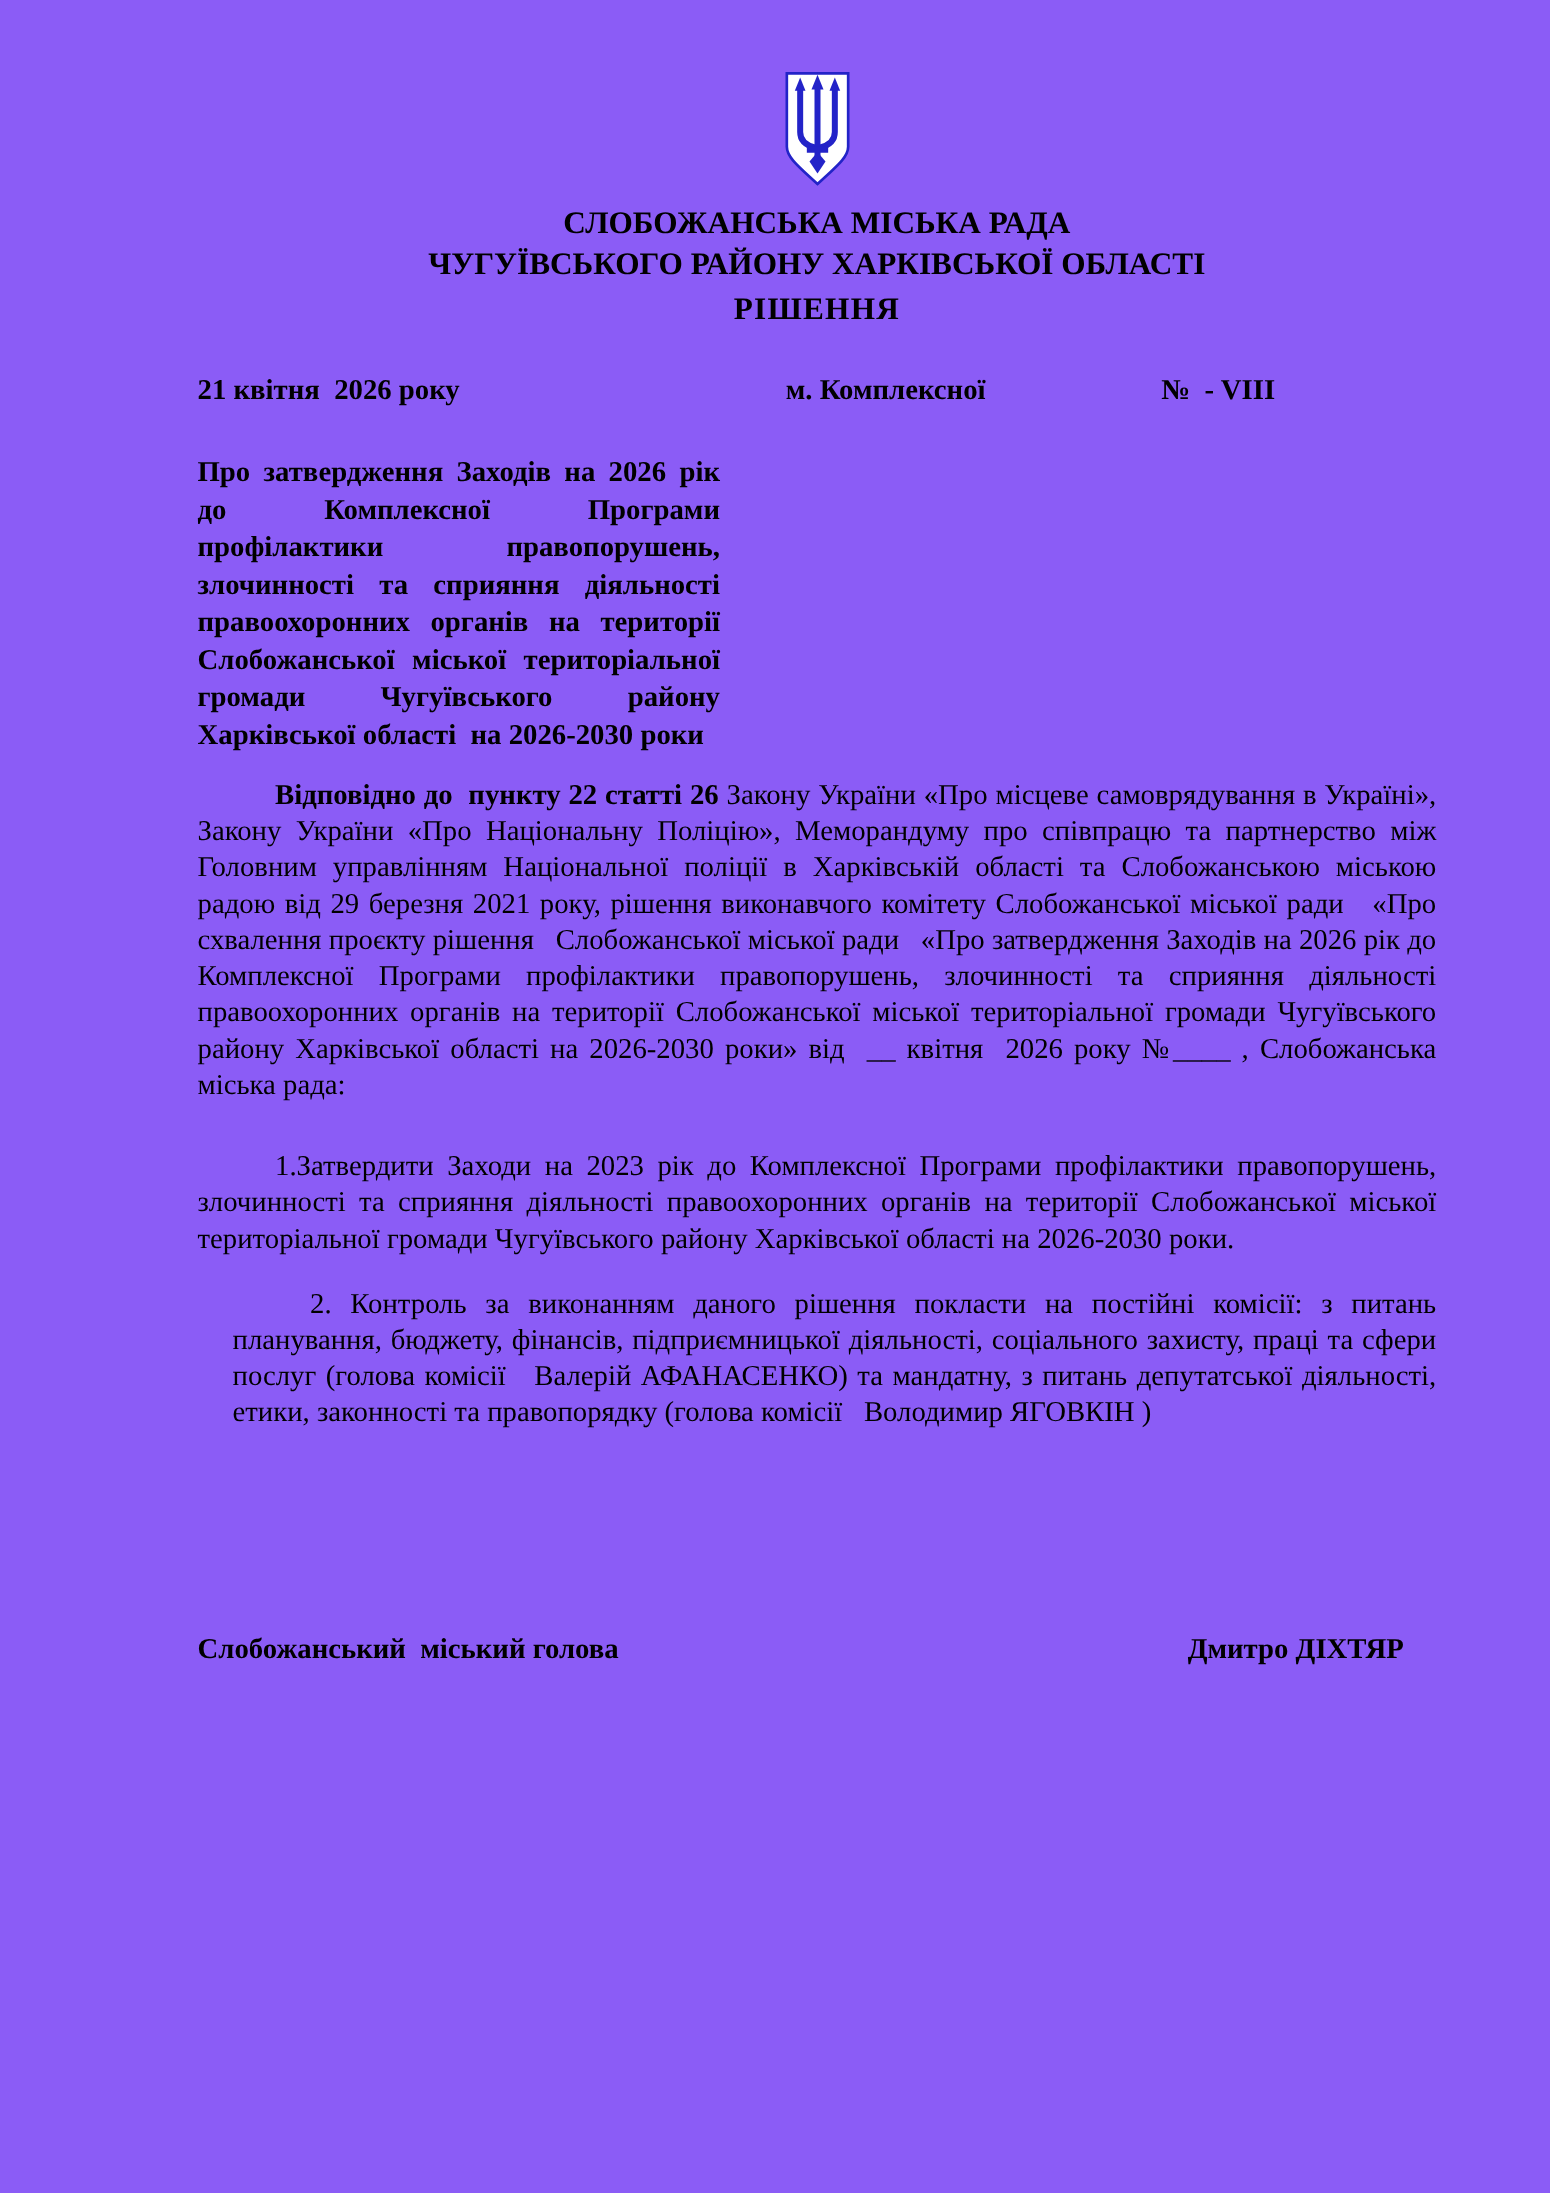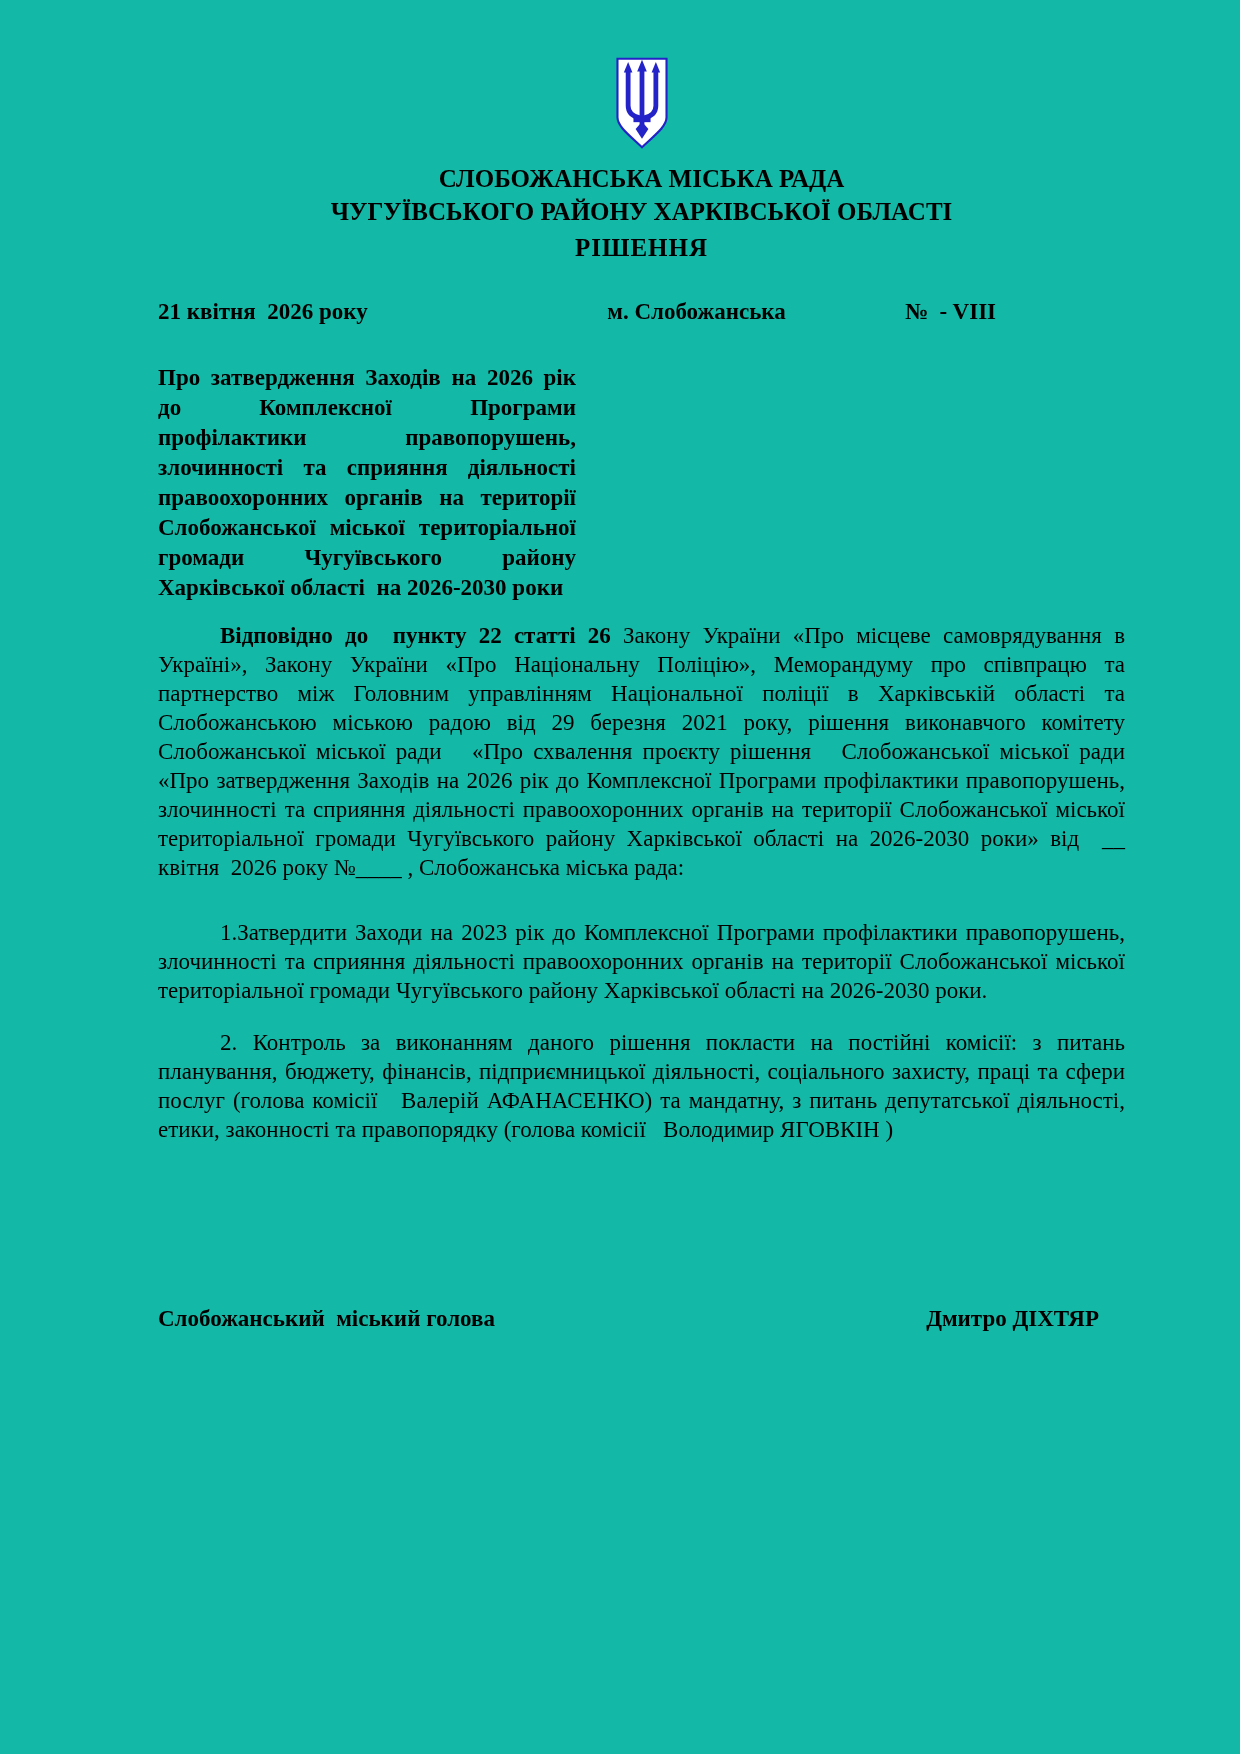--- a/index.html
+++ b/index.html
@@ -1,21 +1,21 @@
 <!DOCTYPE html>
 <html lang="uk"><head>
 <meta charset="utf-8">
 <style>
   html,body{margin:0;padding:0;background:#ffffff;}
   .page{
     position:relative;
     width:1240px;height:1754px;
-    background:#14b8a6;
+    background:#8b5cf6;
     box-sizing:border-box;
-    padding:55px 115px 0 158px;
+    padding:55px 91px 0 158px;
     font-family:"Liberation Serif","DejaVu Serif",serif;
     color:#000;
     overflow:hidden;
   }
   .header{text-align:center;}
   .emblem{display:block;margin:0 auto 10px auto;}
   .org-line{font-size:25px;font-weight:bold;line-height:33px;white-space:pre-wrap;}
   .session-line{font-size:23px;font-weight:normal;line-height:30px;margin-top:2px;white-space:pre-wrap;}
   .doc-type{font-size:25px;font-weight:bold;line-height:34px;margin-top:3px;letter-spacing:1px;white-space:pre-wrap;}
   .meta-row{
@@ -46,21 +46,21 @@
     font-size:23px;line-height:29px;
     white-space:pre-wrap;
   }
   .item{
     font-size:23px;line-height:29px;
     text-align:justify;
     text-indent:62px;
     white-space:pre-wrap;
   }
   .item-1{margin-top:36px;}
-  .item-2{margin-top:0;}
+  .item-2{margin-top:0;margin-left:28px;}
   .signature-row{
     margin-top:160px;
     display:flex;justify-content:space-between;align-items:baseline;
     font-size:23px;font-weight:bold;line-height:29px;
   }
   .signature-name{padding-right:26px;white-space:pre;}
   .signature-title{white-space:pre;}
 </style>
 </head>
 <body>
@@ -83,21 +83,21 @@
         <path d="M60 124 L72 138 L60 156 L48 138 Z"></path>
       </g>
     </svg>
     <div class="org-line">СЛОБОЖАНСЬКА МІСЬКА РАДА</div>
     <div class="org-line">ЧУГУЇВСЬКОГО РАЙОНУ ХАРКІВСЬКОЇ ОБЛАСТІ</div>
     <div class="doc-type">РІШЕННЯ</div>
   </div>
 
   <div class="meta-row">
     <div class="meta-date">21 квітня  2026 року</div>
-    <div class="meta-place">м. Слобожанська</div>
+    <div class="meta-place">м. Комплексної</div>
     <div class="meta-number">№  - VIII</div>
   </div>
 
   <div class="doc-title">Про затвердження Заходів на 2026 рік до Комплексної Програми профілактики правопорушень, злочинності та сприяння діяльності правоохоронних органів на території Слобожанської міської територіальної громади Чугуївського району Харківської області  на 2026-2030 роки</div>
 
   <p class="preamble"><span class="lead">Відповідно до  пункту 22 статті 26</span><span> Закону України «Про місцеве самоврядування в Україні», Закону України «Про Національну Поліцію», Меморандуму про співпрацю та партнерство між Головним управлінням Національної поліції в Харківській області та Слобожанською міською радою від 29 березня 2021 року, рішення виконавчого комітету Слобожанської міської ради   «Про схвалення проєкту рішення   Слобожанської міської ради   «Про затвердження Заходів на 2026 рік до Комплексної Програми профілактики правопорушень, злочинності та сприяння діяльності правоохоронних органів на території Слобожанської міської територіальної громади Чугуївського району Харківської області на 2026-2030 роки» від  __ квітня  2026 року №____ , Слобожанська міська рада:</span></p>
 
 
   <p class="item item-1">1.Затвердити Заходи на 2023 рік до Комплексної Програми профілактики правопорушень, злочинності та сприяння діяльності правоохоронних органів на території Слобожанської міської територіальної громади Чугуївського району Харківської області на 2026-2030 роки.</p>
   <p class="item item-2">2. Контроль за виконанням даного рішення покласти на постійні комісії: з питань планування, бюджету, фінансів, підприємницької діяльності, соціального захисту, праці та сфери послуг (голова комісії   Валерій АФАНАСЕНКО) та мандатну, з питань депутатської діяльності, етики, законності та правопорядку (голова комісії   Володимир ЯГОВКІН )</p>

